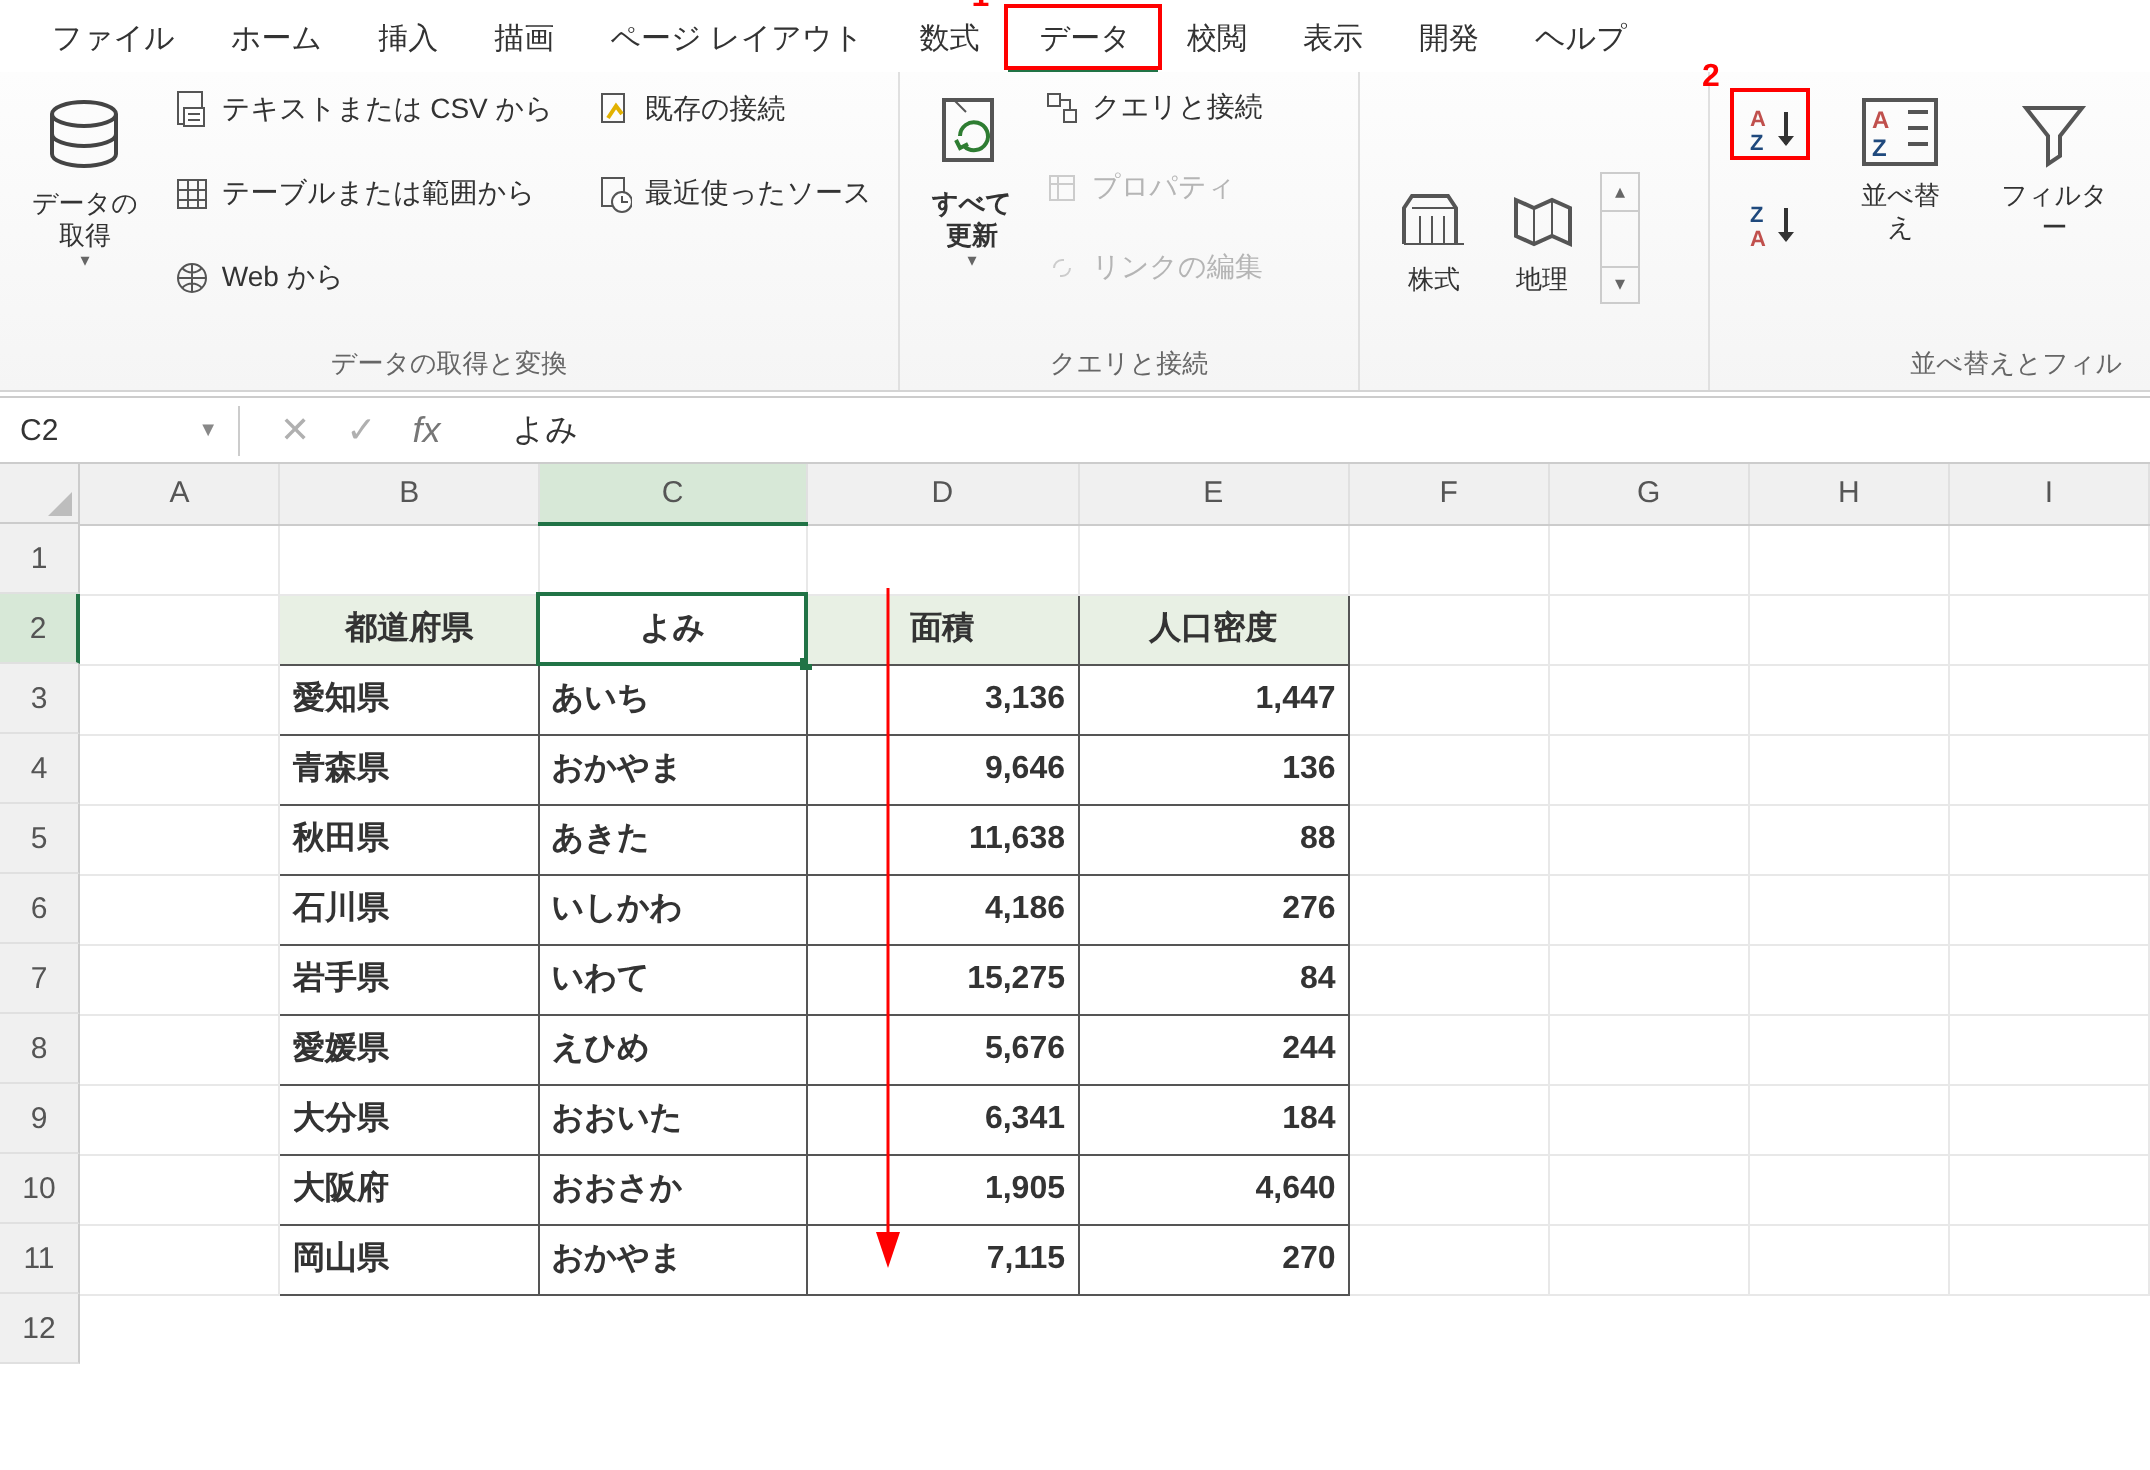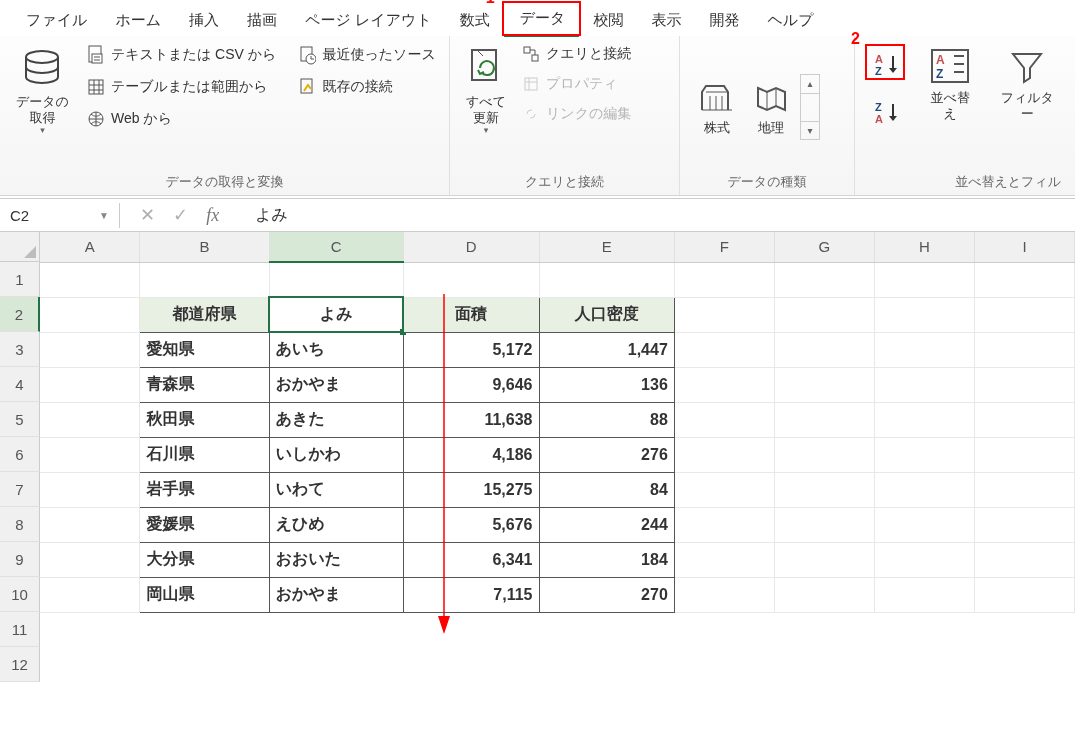--- a/index.html
+++ b/index.html
@@ -1,35 +1,35 @@
 <!DOCTYPE html>
 <html><head>
 <meta charset="utf-8">
 <style>
   * { box-sizing: border-box; font-family: "Yu Gothic UI", "Meiryo", sans-serif; }
   body { margin: 0; background: #fff; font-size: 14px; color: #333;user-select:none; width:1075px; }
-  .tabs { display: flex; align-items: center; padding: 4px 12px 0 12px; height: 36px; background:#fff;}
+  .tabs { display: flex; padding: 4px 12px 0 12px; height: 36px; background:#fff;}
   .tab { padding: 6px 14px 6px 14px; font-size: 15px; cursor: pointer; position: relative;}
   .tab.active { border-bottom: 3px solid #217346; }
   .ann-box { position:absolute; border:2px solid red; pointer-events:none; }
   .ann-num { position:absolute; color:red; font-weight:bold; font-size:16px; pointer-events:none;}
   .ribbon { display:flex; border-bottom:1px solid #d4d4d4; background:#f3f3f3; background:linear-gradient(#fdfdfd,#f5f5f5); height:160px;}
   .group { border-right:1px solid #e0e0e0; padding:6px 10px 0 10px; display:flex; flex-direction:column; justify-content:space-between;}
   .group-body { display:flex; align-items:flex-start; flex:1;}
   .group-label { text-align:center; font-size:13px; color:#666; padding:2px 0 4px 0;}
   .bigbtn { display:flex; flex-direction:column; align-items:center; justify-content:flex-end; padding:4px 6px; cursor:pointer; text-align:center; font-size:13px; line-height:1.2;}
   .bigbtn svg, .bigbtn .glyph { margin-bottom:4px;}
   .smallbtn { display:flex; align-items:center; padding:3px 4px; cursor:pointer; font-size:14px; white-space:nowrap;}
   .smallbtn svg { margin-right:6px; flex-shrink:0;}
-  .vlist { display:flex; flex-direction:column; gap:6px; margin-left:4px;}
+  .vlist { display:flex; flex-direction:column; gap:16px; margin-left:4px;}
   .namebox { display:flex; align-items:center; border-top:1px solid #ccc; border-bottom:1px solid #ccc; height:34px; background:#fff; margin-top:2px;}
   .cellref { width:120px; border-right:1px solid #ccc; padding:4px 10px; font-size:15px; display:flex; align-items:center; justify-content:space-between;}
   .cellref .dd { color:#888; font-size:10px;}
   .fx-icons { display:flex; align-items:center; gap:18px; padding:0 20px; color:#b0b0b0; font-size:18px;}
-  .fx-icons .fx { font-style:italic; color:#777; font-family:Liberation Serif, serif;}
+  .fx-icons .fx { font-style:italic; color:#777; font-family:Liberation Sans, sans-serif;}
   .formula { padding:4px 16px; font-size:16px;}
   .sheet { display:flex; }
   .rowhdrs { display:flex; flex-direction:column;}
   .corner { width:40px; height:30px; background:#f0f0f0; border-right:1px solid #ccc; border-bottom:1px solid #ccc; position:relative;}
   .corner::after{content:""; position:absolute; right:3px; bottom:3px; border-left:12px solid transparent; border-bottom:12px solid #bdbdbd;}
   .rowhdr { width:40px; height:35px; background:#f0f0f0; border-right:1px solid #ccc; border-bottom:1px solid #e0e0e0; display:flex; align-items:center; justify-content:center; color:#555; font-size:15px;}
   .rowhdr.sel { background:#d7e8d7; border-right:2px solid #217346;}
   .gridwrap { flex:1; overflow:hidden;}
   table.grid { border-collapse:collapse; table-layout:fixed;}
   .colhdr th { height:30px; background:#f0f0f0; border-right:1px solid #e0e0e0; border-bottom:1px solid #ccc; font-weight:normal; color:#555; font-size:15px;}
@@ -100,47 +100,47 @@
               <circle cx="9" cy="10" r="7" fill="none" stroke="#555"></circle>
               <path d="M2 10h14M9 3v14M4 5c3 3 7 3 10 0M4 15c3-3 7-3 10 0" stroke="#555" fill="none"></path>
             </svg>
           <span>Web から</span>
         </div>
       </div>
       <div class="vlist" style="margin-left:14px;">
         <div class="smallbtn">
           <svg width="18" height="20">
               <rect x="3" y="2" width="11" height="14" fill="none" stroke="#555"></rect>
+              <path d="M6 14l4-6 3 4" stroke="#e2b100" fill="none" stroke-width="2"></path>
+            </svg>
+          <span>既存の接続</span>
+        </div>
+        <div class="smallbtn">
+          <svg width="18" height="20">
+              <rect x="3" y="2" width="11" height="14" fill="none" stroke="#555"></rect>
               <circle cx="13" cy="14" r="5" fill="#fff" stroke="#555"></circle>
               <path d="M13 11v3h3" stroke="#555" fill="none"></path>
             </svg>
           <span>最近使ったソース</span>
-        </div>
-        <div class="smallbtn">
-          <svg width="18" height="20">
-              <rect x="3" y="2" width="11" height="14" fill="none" stroke="#555"></rect>
-              <path d="M6 14l4-6 3 4" stroke="#e2b100" fill="none" stroke-width="2"></path>
-            </svg>
-          <span>既存の接続</span>
         </div>
       </div>
     </div>
     <div class="group-label">データの取得と変換</div>
   </div>
 
   <div class="group" style="width:230px;">
     <div class="group-body">
       <div class="bigbtn">
         <svg width="40" height="44" viewBox="0 0 40 44">
           <rect x="6" y="4" width="24" height="30" fill="none" stroke="#555" stroke-width="2"></rect>
           <path d="M11 4l6 6" stroke="#555"></path>
           <path d="M14 22a7 7 0 1 1 2 5" fill="none" stroke="#2e7d32" stroke-width="2"></path>
           <path d="M12 24l2 4 4-2" fill="none" stroke="#2e7d32" stroke-width="2"></path>
         </svg>
-        <span style="white-space:pre;">すべて
+        <span style="white-space:pre;font-weight:bold;">すべて
 更新</span>
         <span style="font-size:9px;color:#666;">▾</span>
       </div>
       <div class="vlist" style="margin-left:6px;">
         <div class="smallbtn">
           <svg width="18" height="18">
               <rect x="2" y="2" width="6" height="6" stroke="#555" fill="none"></rect>
               <rect x="10" y="10" width="6" height="6" stroke="#555" fill="none"></rect>
               <path d="M8 5h5v5" stroke="#555" fill="none"></path>
             </svg>
@@ -181,21 +181,20 @@
             <path d="M17 14v18M26 10v18" stroke="#555"></path>
           </svg>
         <span>地理</span>
       </div>
       <div class="mini-scroll">
         <div>▴</div>
         <div class="bar"></div>
         <div>▾</div>
       </div>
     </div>
-    <div class="group-label">データの種類</div>
   </div>
 
   <div class="group" style="flex:1; border-right:none;">
     <div class="group-body" style="align-items:flex-start; position:relative;">
       <div class="vlist" style="gap:14px; margin-top:6px;">
         <div style="position:relative;">
           <div class="ann-num" style="top:-18px; left:-18px;">2</div>
           <div class="ann-box" style="top:-4px; left:-4px; width:40px; height:36px;"></div>
           <div class="smallbtn" style="padding:4px;">
             <svg width="28" height="26">
@@ -310,21 +309,21 @@
             <td class="dthdr">人口密度</td>
             <td class="blank"></td>
             <td class="blank"></td>
             <td class="blank"></td>
             <td class="blank"></td>
           </tr>
           <tr>
             <td class="blank"></td>
             <td class="dcell">愛知県</td>
             <td class="dcell">あいち</td>
-            <td class="dcell num">5,172</td>
+            <td class="dcell num">3,136</td>
             <td class="dcell num">1,447</td>
             <td class="blank"></td>
             <td class="blank"></td>
             <td class="blank"></td>
             <td class="blank"></td>
           </tr>
           <tr>
             <td class="blank"></td>
             <td class="dcell">青森県</td>
             <td class="dcell">おかやま</td>
@@ -378,20 +377,31 @@
             <td class="blank"></td>
             <td class="blank"></td>
             <td class="blank"></td>
           </tr>
           <tr>
             <td class="blank"></td>
             <td class="dcell">大分県</td>
             <td class="dcell">おおいた</td>
             <td class="dcell num">6,341</td>
             <td class="dcell num">184</td>
+            <td class="blank"></td>
+            <td class="blank"></td>
+            <td class="blank"></td>
+            <td class="blank"></td>
+          </tr>
+          <tr>
+            <td class="blank"></td>
+            <td class="dcell">大阪府</td>
+            <td class="dcell">おおさか</td>
+            <td class="dcell num">1,905</td>
+            <td class="dcell num">4,640</td>
             <td class="blank"></td>
             <td class="blank"></td>
             <td class="blank"></td>
             <td class="blank"></td>
           </tr>
           <tr>
             <td class="blank"></td>
             <td class="dcell">岡山県</td>
             <td class="dcell">おかやま</td>
             <td class="dcell num">7,115</td>

